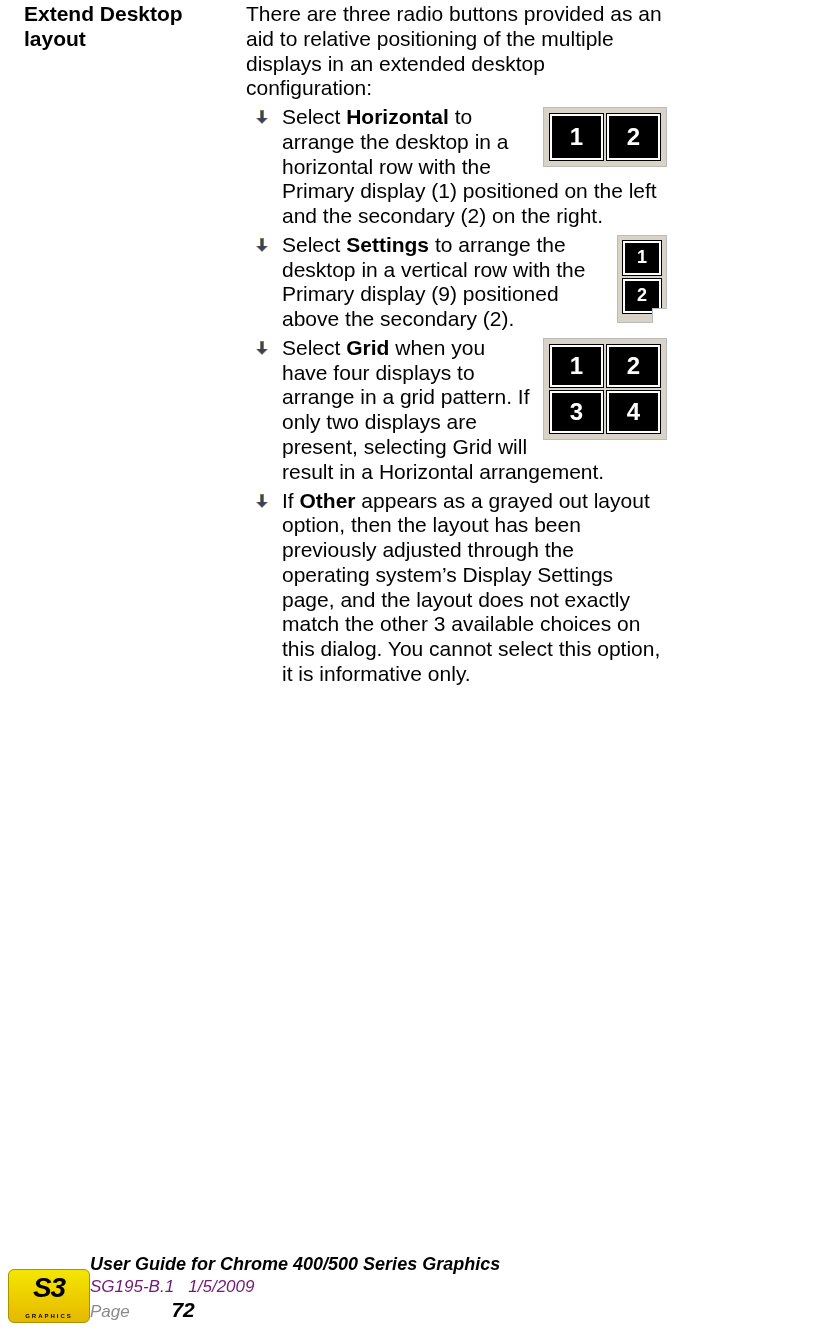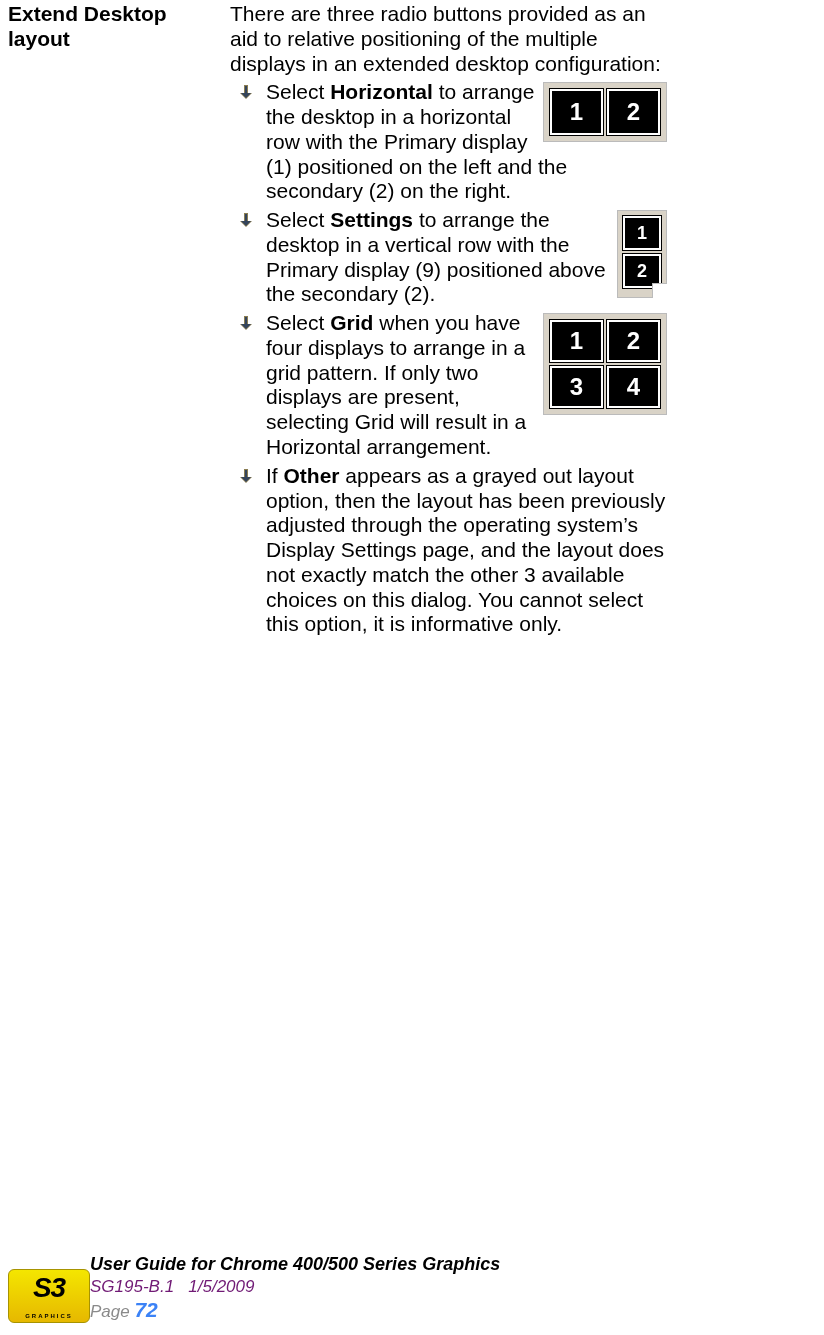--- a/index.html
+++ b/index.html
@@ -10,21 +10,21 @@
     font-family: Arial, Helvetica, sans-serif;
     background: #fff;
     color: #000;
     position: relative;
   }
   .page {
     width: 677px;
     height: 1335px;
     position: relative;
     box-sizing: border-box;
-    padding: 0 10px 0 8px;
+    padding: 0 10px 0 24px;
   }
   .content-row {
     display: flex;
     align-items: flex-start;
     padding-top: 2px;
   }
   .label-col {
     flex: 0 0 218px;
     font-weight: bold;
     font-size: 21px;
@@ -176,21 +176,21 @@
   }
   .footer-text {
     flex: 1 1 auto;
     text-align: left;
     font-size: 18px;
     line-height: 1.25;
   }
   .footer-text .line1 { font-weight: bold; font-style: italic; }
   .footer-text .line2 { font-style: italic; color: #701a75; font-size: 17px; }
   .footer-text .line3 { font-style: italic; color: #8a8a8a; font-size: 17px; }
-  .footer-text .pnum { color: #3b82f6; font-weight: bold; font-size: 21px; font-style: italic;}
+  .footer-text .pnum { color: #000000; font-weight: bold; font-size: 21px; font-style: italic; margin-left: 37px;}
 </style>
 </head>
 <body>
 
 <div class="page">
 
   <div class="content-row">
     <div class="label-col">
       <span>Extend Desktop</span><br>
       <span>layout</span>

